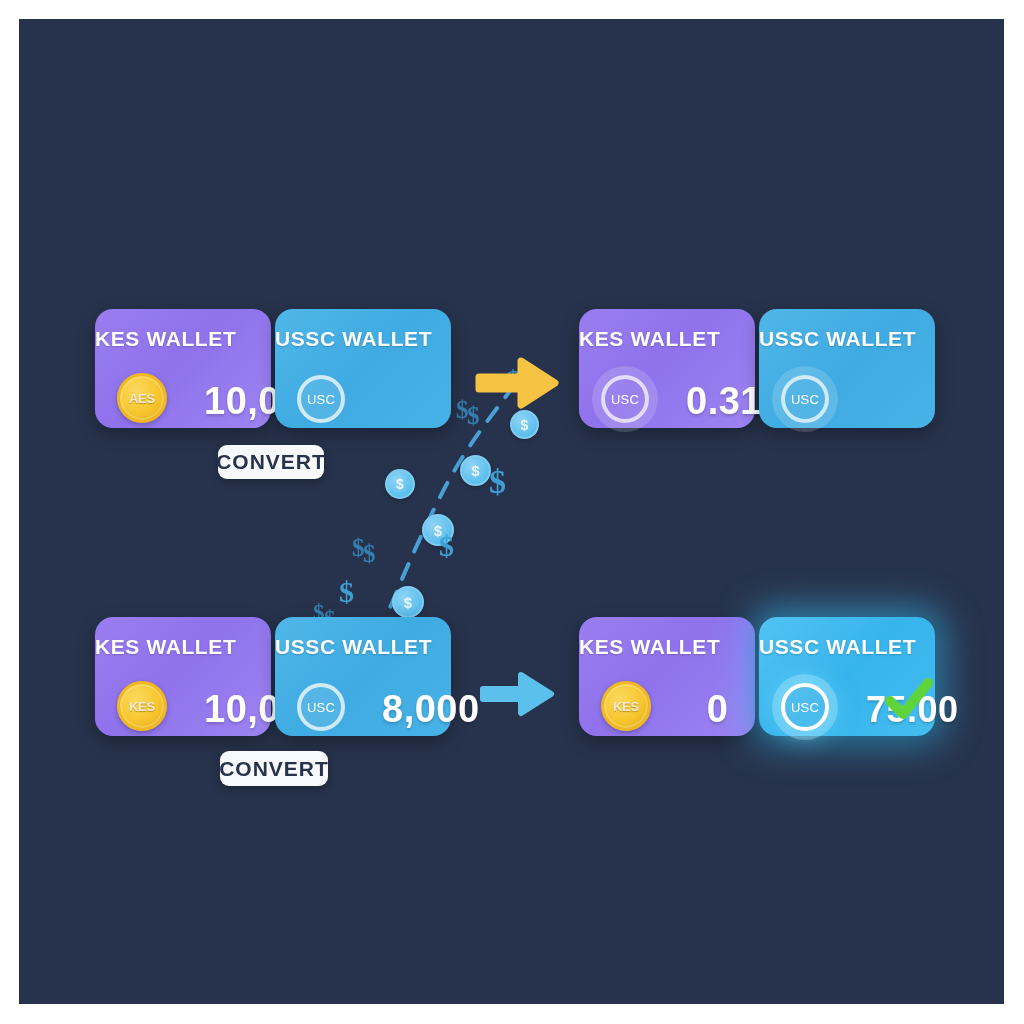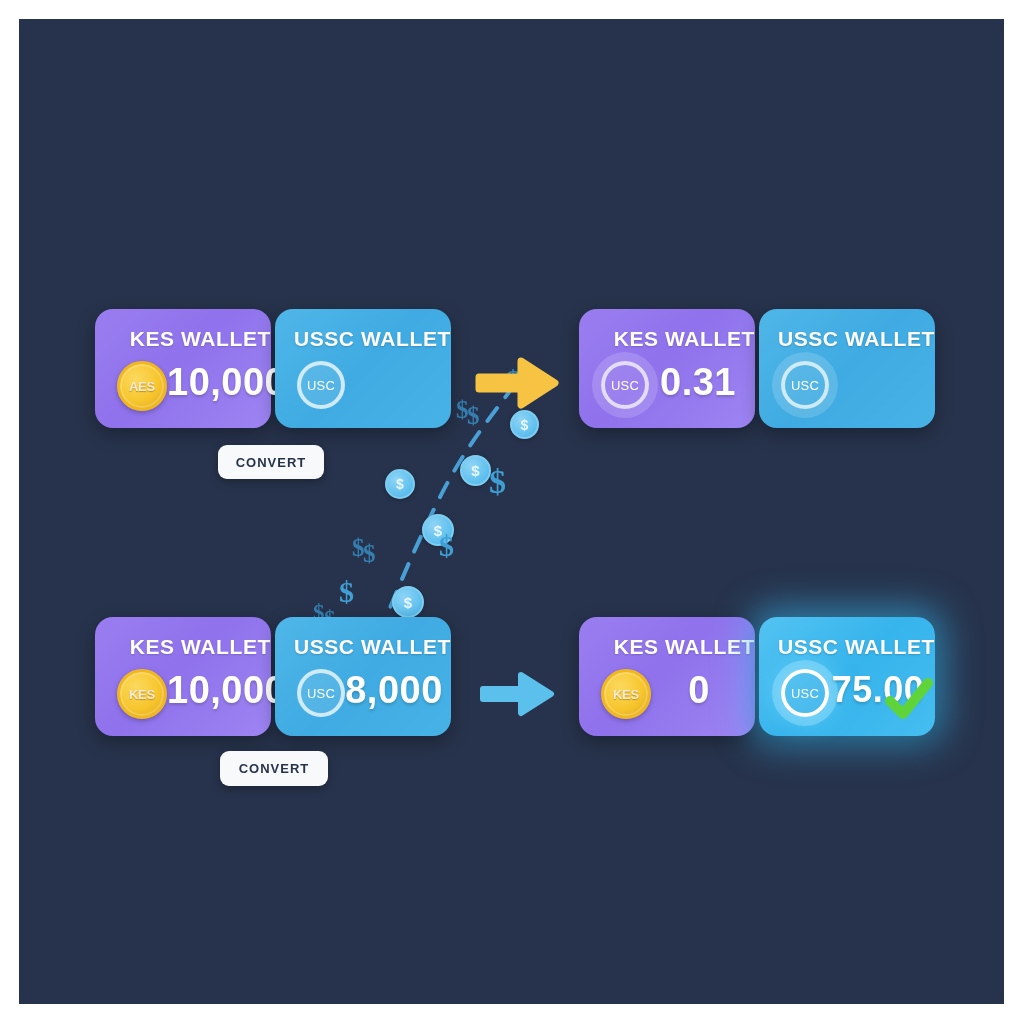--- a/index.html
+++ b/index.html
@@ -49,37 +49,38 @@
   .card-blue-glow {
     background: linear-gradient(135deg, #53c3f2 0%, #36b4ec 50%, #45bdf0 100%);
     box-shadow: 0 0 34px 10px rgba(56,190,245,0.55), 0 6px 18px rgba(0,0,0,0.30);
   }
 
   .card-title {
     position: absolute;
     left: 0;
     right: 0;
     top: 18px;
-    text-align: right;
+    text-align: left;
     color: #ffffff;
     font-size: 21px;
     font-weight: bold;
     letter-spacing: 0.6px;
     text-shadow: 0 1px 2px rgba(0,0,0,0.18);
     white-space: nowrap;
   }
   .card-body {
     position: absolute;
     left: 0; right: 0;
     top: 52px;
     height: 62px;
     display: flex;
-    align-items: flex-start;
+    align-items: flex-end;
     padding-left: 22px;
     box-sizing: border-box;
+    gap: 37px;
   }
   .card-value {
     flex: 1;
     text-align: center;
     color: #ffffff;
     font-size: 38px;
     font-weight: bold;
     letter-spacing: 0.5px;
     text-shadow: 0 2px 3px rgba(0,0,0,0.18);
     white-space: nowrap;
@@ -127,21 +128,21 @@
     border-color: #ffffff;
     box-shadow: 0 0 0 9px rgba(180,235,255,0.35), 0 0 22px 6px rgba(120,220,255,0.55);
   }
 
   
   .convert-btn {
     position: absolute;
     background: #f7f9fb;
     border-radius: 9px;
     color: #27334c;
-    font-size: 13px;
+    font-size: 21px;
     font-weight: bold;
     letter-spacing: 1px;
     display: flex;
     align-items: center;
     justify-content: center;
     box-shadow: 0 3px 8px rgba(0,0,0,0.28);
     cursor: pointer;
     user-select: none;
   }
 

